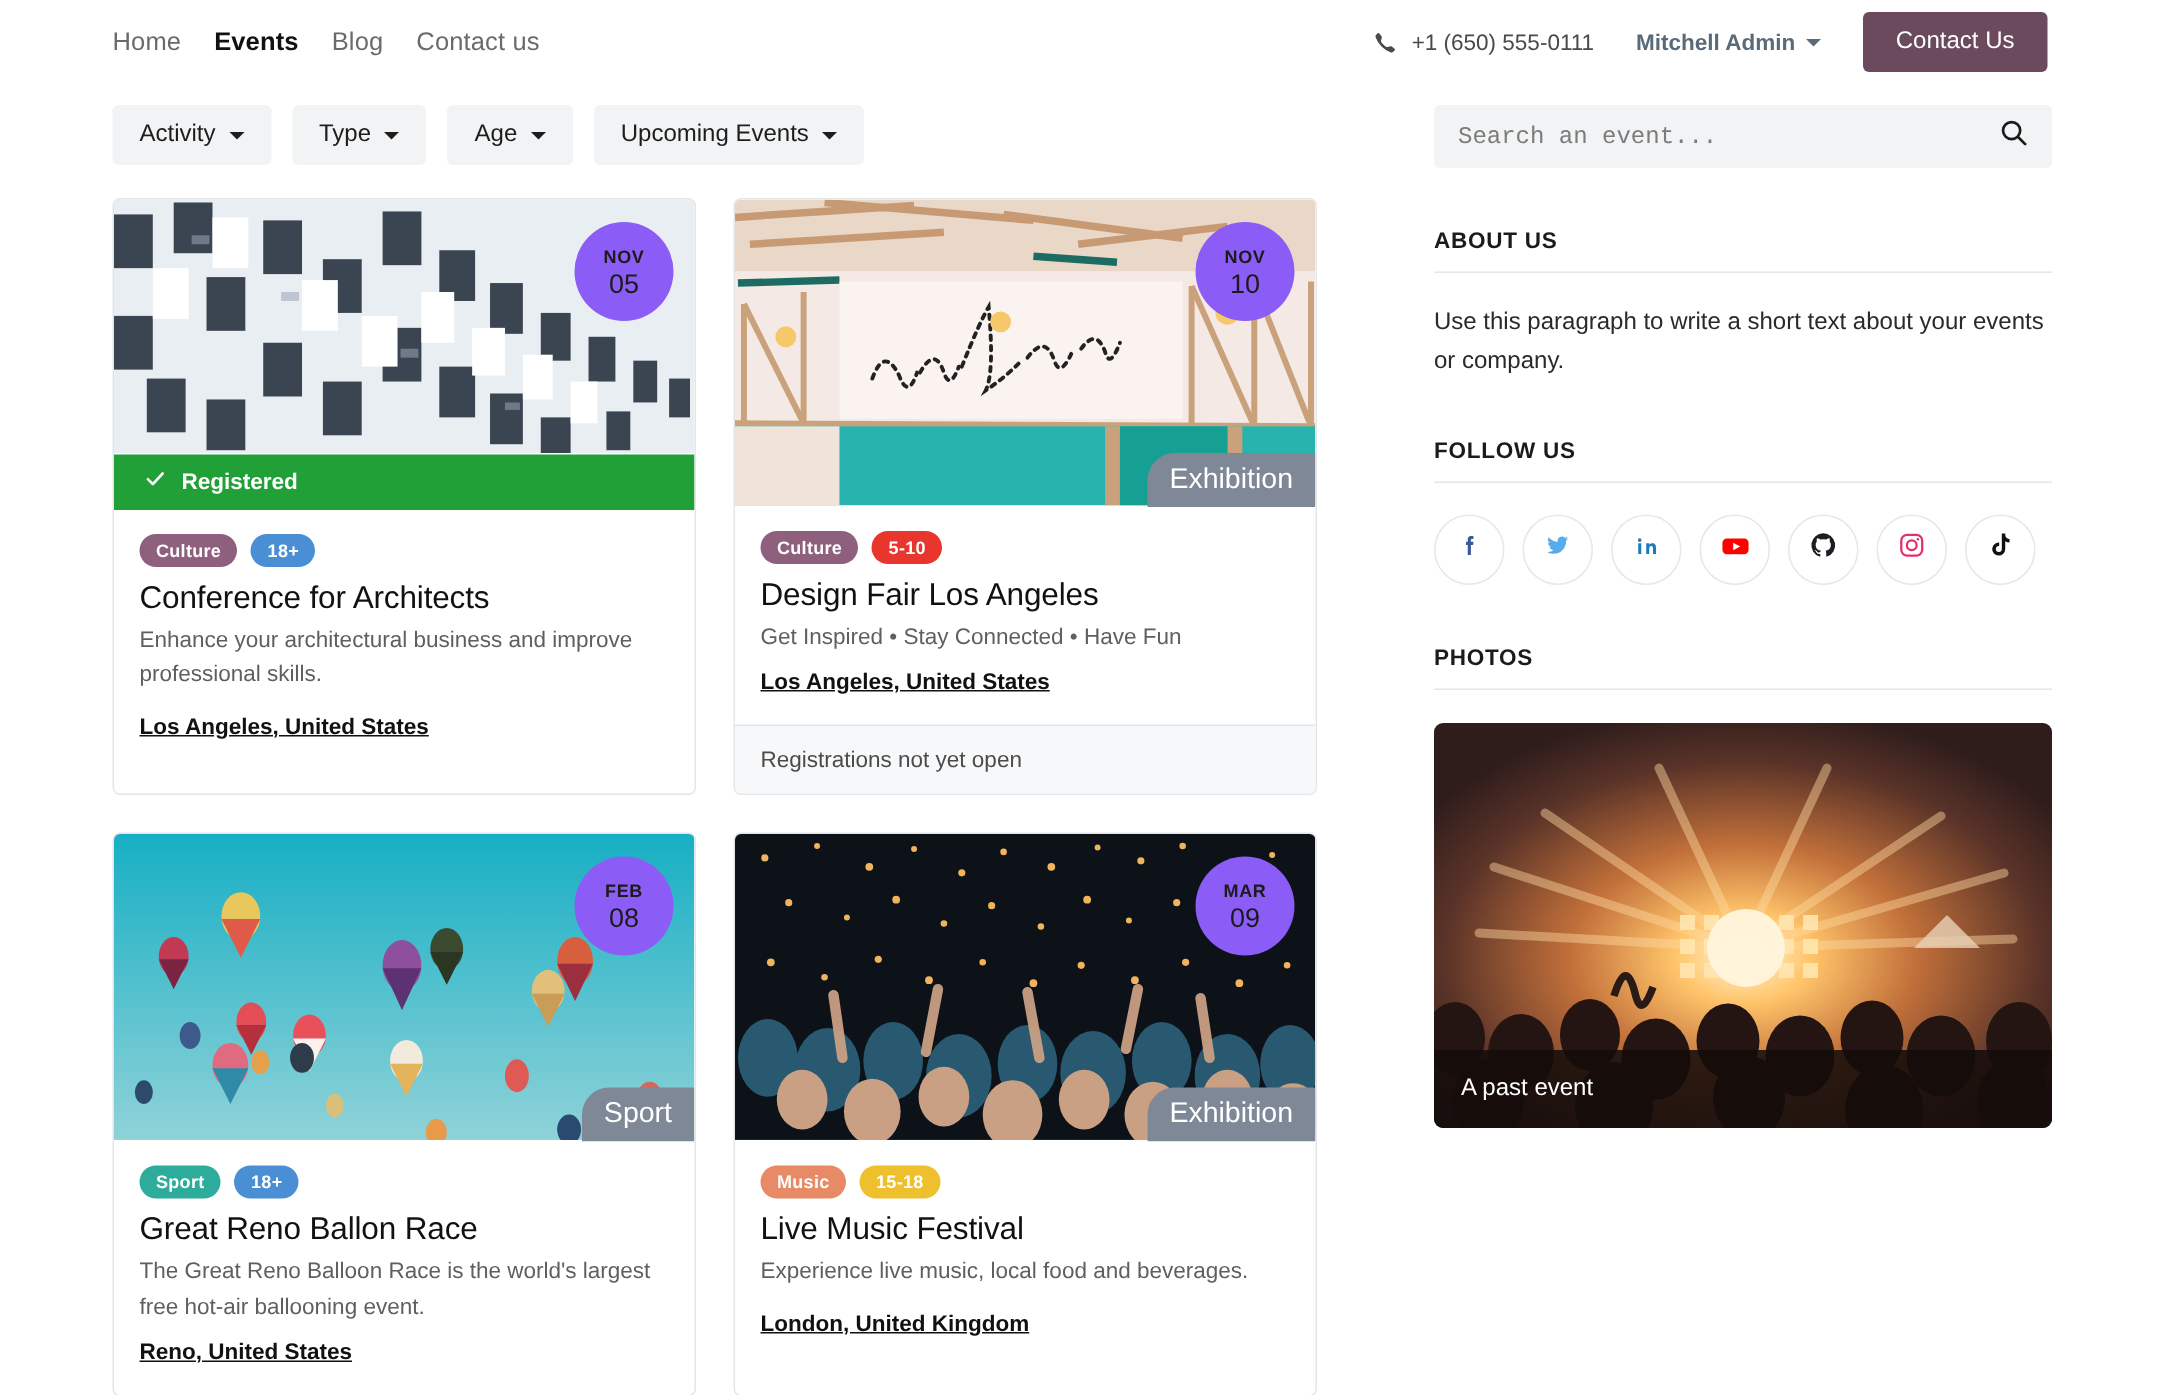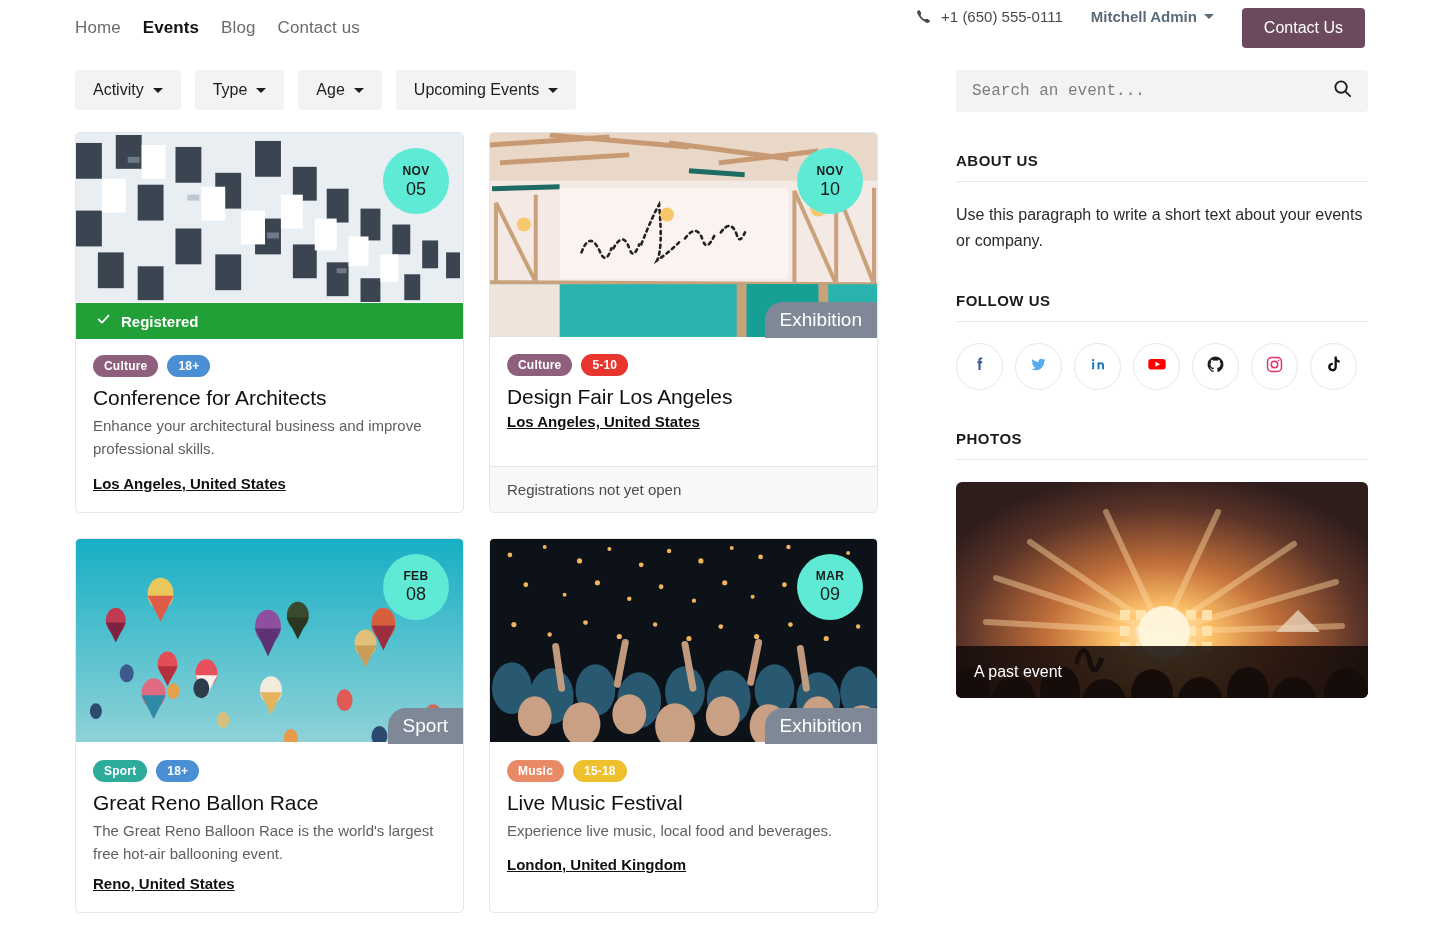--- a/index.html
+++ b/index.html
@@ -23,21 +23,21 @@
     font-size: 17px;
     color: #6b6b6b;
     text-decoration: none;
     letter-spacing: .1px;
     cursor: pointer;
   }
   .nav-link.active { color: #111; font-weight: 700; }
   .header-right {
     margin-left: auto;
     display: flex;
-    align-items: flex-start;
+    align-items: center;
     gap: 28px;
   }
   .phone {
     display: flex; align-items: center; gap: 10px;
     font-size: 15px; color: #4a4a4a;
   }
   .phone svg { display:block; }
   .user-menu {
     display: flex; align-items: center; gap: 7px;
     font-size: 15px; font-weight: 700; color: #5b6a78;
@@ -124,21 +124,21 @@
   .card-media {
     position: relative;
     height: 170px;
     overflow: hidden;
   }
   .card.tall .card-media { height: 205px; }
   .date-badge {
     position: absolute;
     top: 15px; right: 14px;
     width: 66px; height: 66px;
-    background: #5eead4;
+    background: #8b5cf6;
     border-radius: 50%;
     display: flex; flex-direction: column;
     align-items: center; justify-content: center;
     line-height: 1;
   }
   .date-mon {
     font-size: 12px; font-weight: 700; color: #1b1b1b;
     letter-spacing: .4px; margin-bottom: 3px;
   }
   .date-day { font-size: 18px; color: #1b1b1b; }
@@ -198,21 +198,21 @@
     width: 47px; height: 47px; border-radius: 50%;
     border: 1px solid #e6e7e8;
     display: flex; align-items: center; justify-content: center;
     cursor: pointer; background: #fff;
   }
   .photo-card {
     margin-top: 22px;
     border-radius: 6px;
     overflow: hidden;
     position: relative;
-    height: 216px;
+    height: 270px;
   }
   .photo-cap {
     position: absolute; left: 0; right: 0; bottom: 0;
     background: rgba(20,12,10,.86);
     color: #fff; font-size: 16px;
     padding: 17px 18px;
   }
 
   
   .img { position: absolute; inset: 0; }
@@ -383,20 +383,21 @@
             <div class="date-day">10</div>
           </div>
           <div class="type-tag">Exhibition</div>
         </div>
         <div class="card-body">
           <div class="chips">
             <span class="chip" style="background:#8f5f7e">Culture</span>
             <span class="chip" style="background:#e8352e">5-10</span>
           </div>
           <div class="card-title">Design Fair Los Angeles</div>
+          <div class="card-sub" style="margin-bottom:10px">Get Inspired • Stay Connected • Have Fun</div>
           <div class="card-loc">Los Angeles, United States</div>
         </div>
         <div class="card-foot">Registrations not yet open</div>
       </div>
 
       <div class="card tall">
         <div class="card-media">
           <svg class="img" viewBox="0 0 389 205" preserveAspectRatio="none">
             <defs>
               <linearGradient id="sky" x1="0" y1="0" x2="0" y2="1">

